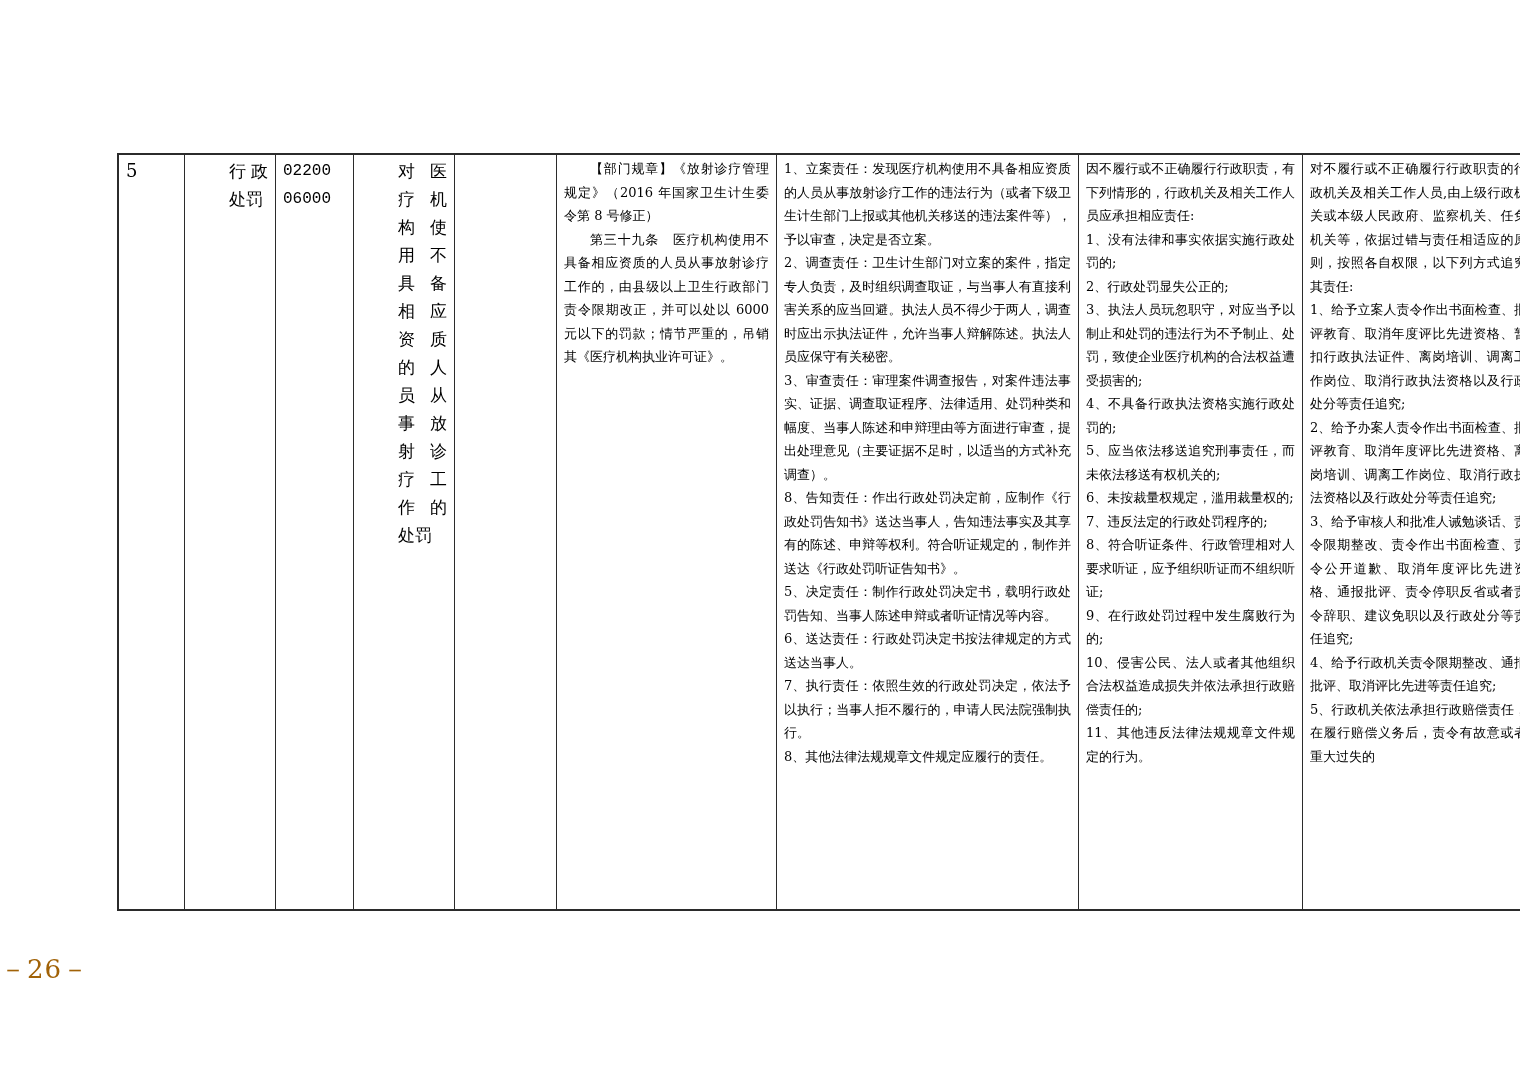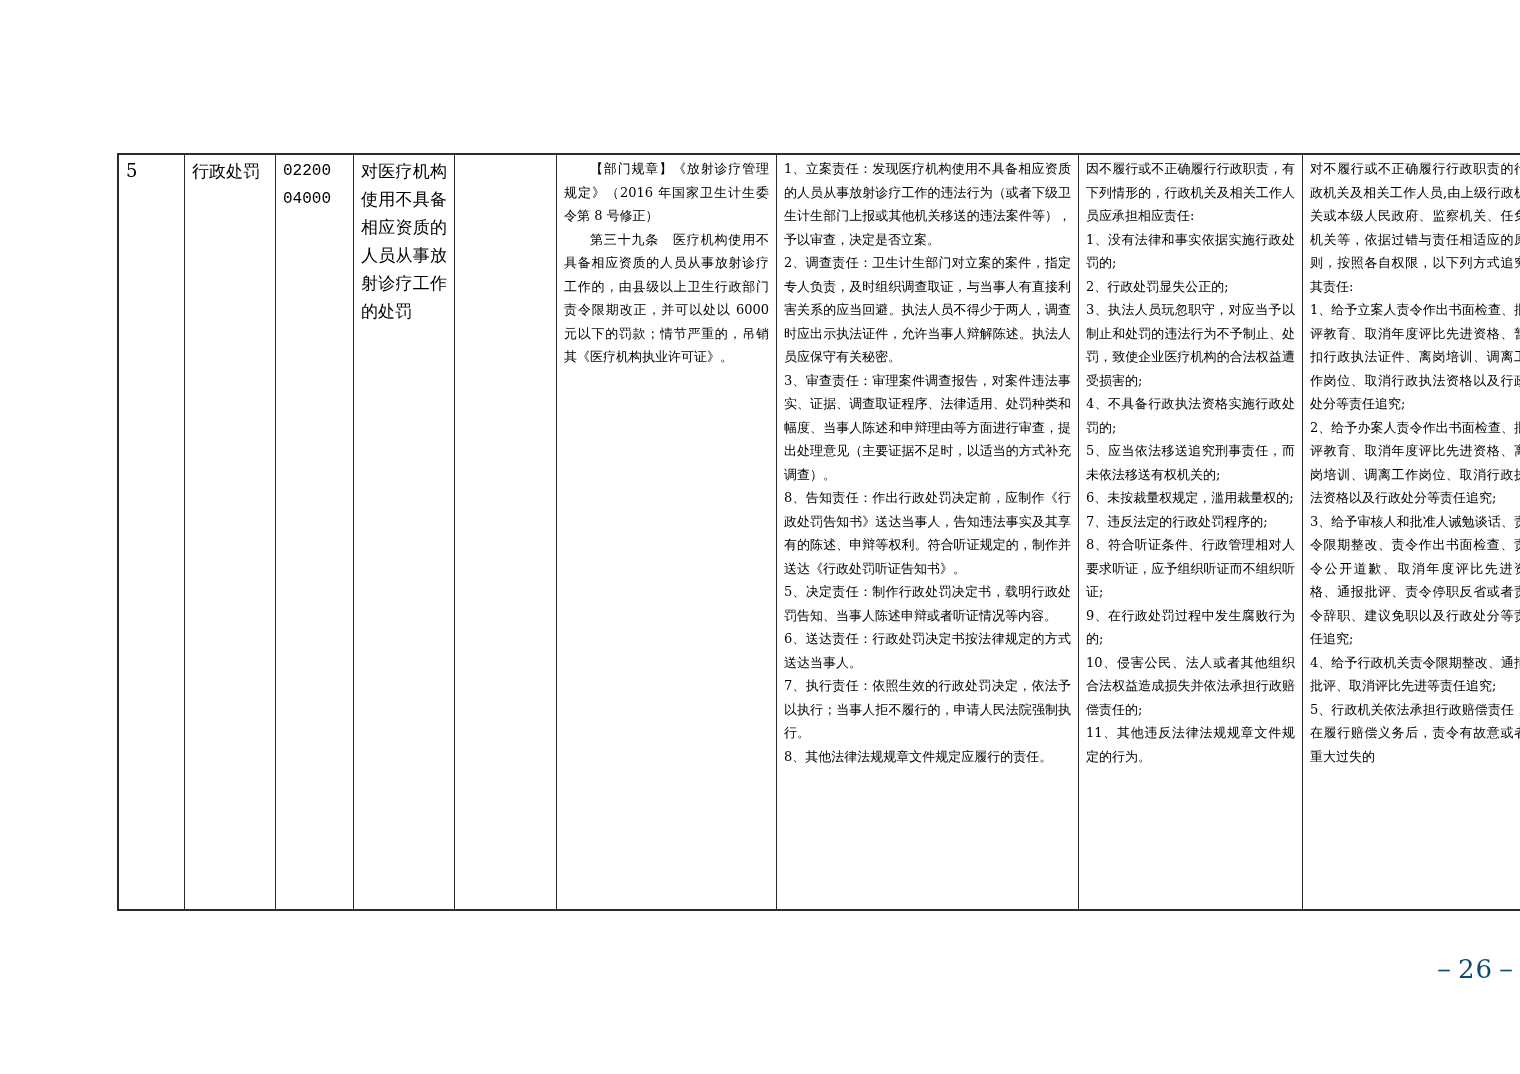--- a/index.html
+++ b/index.html
@@ -40,20 +40,21 @@
   td.c-basis { width: 205px; }
   td.c-duty  { width: 287px; padding-left: 8px; padding-right: 8px; }
   td.c-liab  { width: 209px; padding-left: 8px; padding-right: 8px; }
   td.c-acct  { width: 217px; padding-left: 8px; padding-right: 8px; }
 
   .cjk-small {
     font-size: 17px;
     line-height: 28px;
     text-align: justify;
     text-justify: inter-ideograph;
+    margin-left: 37px;
   }
   td.c-code p {
     margin: 0;
     font-size: 16px;
     line-height: 28px;
     letter-spacing: 0px;
     white-space: nowrap;
   }
   td.c-basis p, td.c-duty p, td.c-liab p, td.c-acct p {
     margin: 0;
@@ -61,44 +62,44 @@
     line-height: 23.5px;
     text-align: justify;
     text-justify: inter-ideograph;
   }
   p.indent { text-indent: 2em; }
   .footer {
     position: absolute;
     left: 0;
     top: 953px;
     width: 1520px;
-    text-align: right;
+    text-align: left;
     font-size: 26px;
     line-height: 32px;
-    color: #0c4a6e;
+    color: #a16207;
     letter-spacing: 1px;
   }
 </style>
 </head>
 <body>
 
 <div class="page">
 
   <table class="grid">
     <tbody>
         <tr>
       <td class="c-seq">
         <div>5</div>
       </td>
       <td class="c-type">
         <div class="cjk-small">行政处罚</div>
       </td>
       <td class="c-code">
             <p>02200</p>
-            <p>04000</p>
+            <p>06000</p>
           </td>
       <td class="c-name">
         <div class="cjk-small">对医疗机构使用不具备相应资质的人员从事放射诊疗工作的处罚</div>
       </td>
       <td class="c-blank"></td>
       <td class="c-basis">
             <p class="indent">【部门规章】《放射诊疗管理规定》（2016 年国家卫生计生委令第 8 号修正）</p>
             <p class="indent">第三十九条　医疗机构使用不具备相应资质的人员从事放射诊疗工作的，由县级以上卫生行政部门责令限期改正，并可以处以 6000 元以下的罚款；情节严重的，吊销其《医疗机构执业许可证》。</p>
           </td>
       <td class="c-duty">

